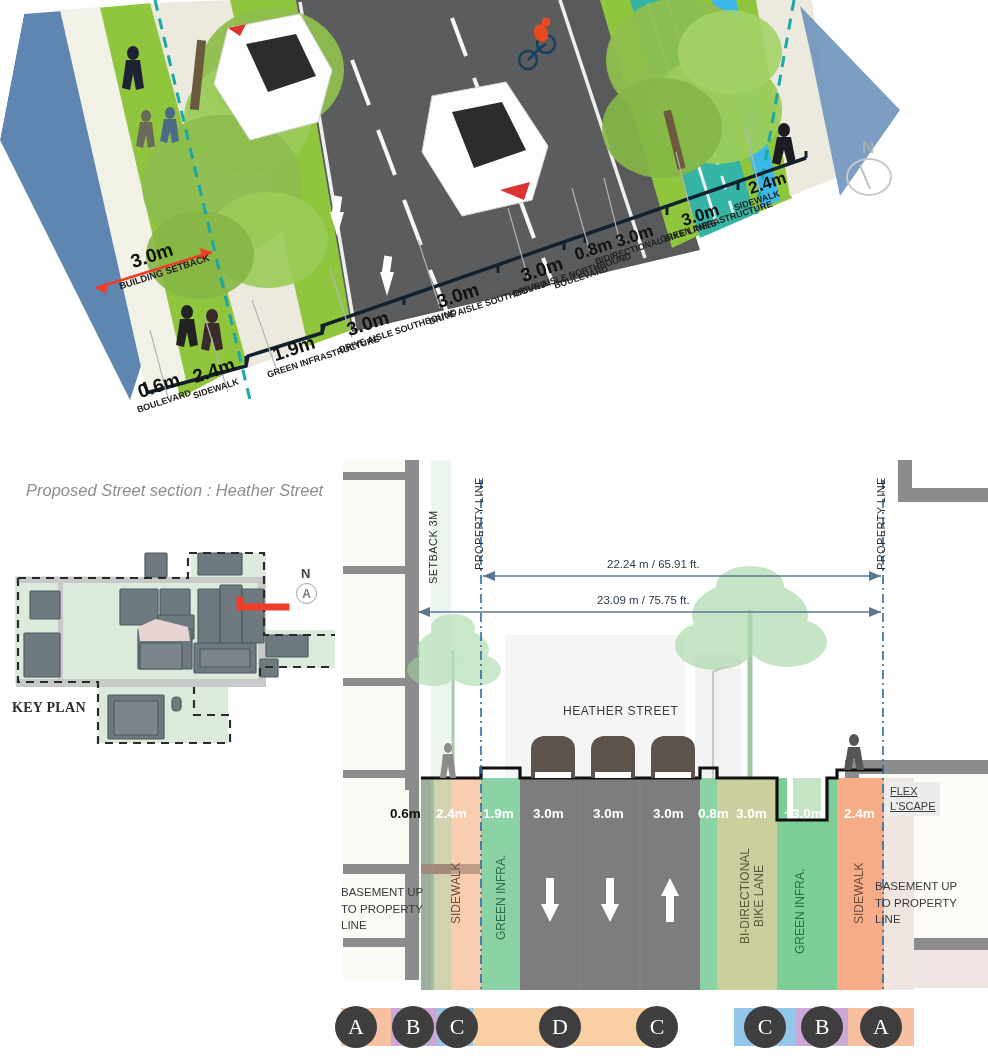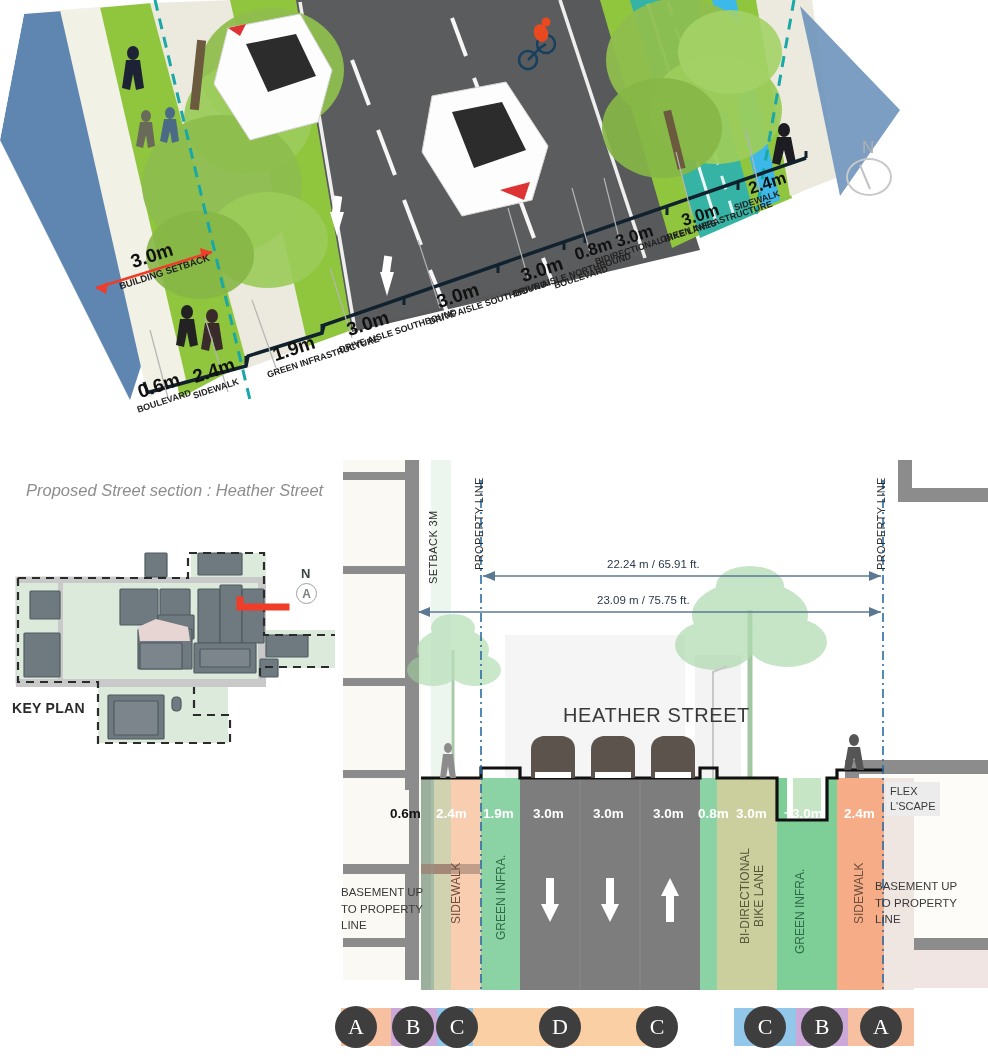--- a/index.html
+++ b/index.html
@@ -46,21 +46,21 @@
   
   #caption {
     position:absolute; left:26px; top:478px; width:300px;
     font-style:italic; font-size:16.5px; color:#8d8d8d; line-height:1.55;
   }
 
   
   #keyplan { position:absolute; left:8px; top:545px; width:340px; height:200px; }
   #keyplan-title {
     position:absolute; left:12px; top:700px;
-    font-size:14px; font-weight:bold; color:#2b2b2b; letter-spacing:.3px;
+    font-size:14px; font-weight:bold; color:#2b2b2b; letter-spacing:.3px;font-family:Liberation Serif, serif;
   }
   .kp-compass { position:absolute; left:288px; top:588px; }
   .kp-compass .ring2 {
     width:21px;height:21px;border:1.8px solid #9aa0a0;border-radius:50%;
     display:flex;align-items:center;justify-content:center;
     font-size:12px;color:#7b8180;font-weight:bold;
   }
   .kp-compass .nlab2 {
     position:absolute;left:5px;top:-17px;font-size:13px;color:#3d4545;font-weight:bold;
   }
@@ -87,21 +87,21 @@
   }
   .boxlbl {
     position:absolute; font-size:11.5px; color:#3a3a3a; line-height:1.45;
     white-space:pre-line;
   }
   .flexlbl {
     position:absolute; font-size:11px; color:#3a3a3a; line-height:1.35;
     background:#ececec; padding:2px 4px; white-space:pre-line;
   }
   .streetname {
-    position:absolute; font-size:20px; color:#3a3a3a; letter-spacing:.6px;
+    position:absolute; font-size:12px; color:#3a3a3a; letter-spacing:.6px;
   }
   .setbacklbl {
     position:absolute; font-size:11px; color:#2b2b2b; letter-spacing:.4px;
   }
   .proplbl {
     position:absolute; font-size:11px; color:#2b2b2b; letter-spacing:.4px;
   }
 
   
   #legend { position:absolute; left:335px; top:1000px; width:653px; height:58px; }
@@ -559,21 +559,21 @@
   <div class="arrowtxt" style="left:262px; top:134px;text-align:center;">23.09 m / 75.75 ft.</div>
 
   <div class="streetname" style="left:228px; top:244px;">HEATHER STREET</div>
 
   <div class="boxlbl" style="left:6px; top:424px; width:100px;">BASEMENT UP
 TO PROPERTY
 LINE</div>
   <div class="boxlbl" style="left:540px; top:418px; width:110px;">BASEMENT UP
 TO PROPERTY
 LINE</div>
-  <div class="flexlbl" style="left:551px; top:322px; width:54px;">FLEX
+  <div class="flexlbl" style="left:551px; top:322px; width:54px;text-decoration:underline;">FLEX
 L'SCAPE</div>
 
   <div class="dimtxt" style="left:55px;  top:346px; color:#111111;">0.6m</div>
   <div class="dimtxt" style="left:101px; top:346px; color:#ffffff;">2.4m</div>
   <div class="dimtxt" style="left:148px; top:346px; color:#ffffff;">1.9m</div>
   <div class="dimtxt" style="left:198px; top:346px; color:#ffffff;">3.0m</div>
   <div class="dimtxt" style="left:258px; top:346px; color:#ffffff;">3.0m</div>
   <div class="dimtxt" style="left:318px; top:346px; color:#ffffff;">3.0m</div>
   <div class="dimtxt" style="left:363px; top:346px; color:#ffffff;">0.8m</div>
   <div class="dimtxt" style="left:401px; top:346px; color:#ffffff;">3.0m</div>

